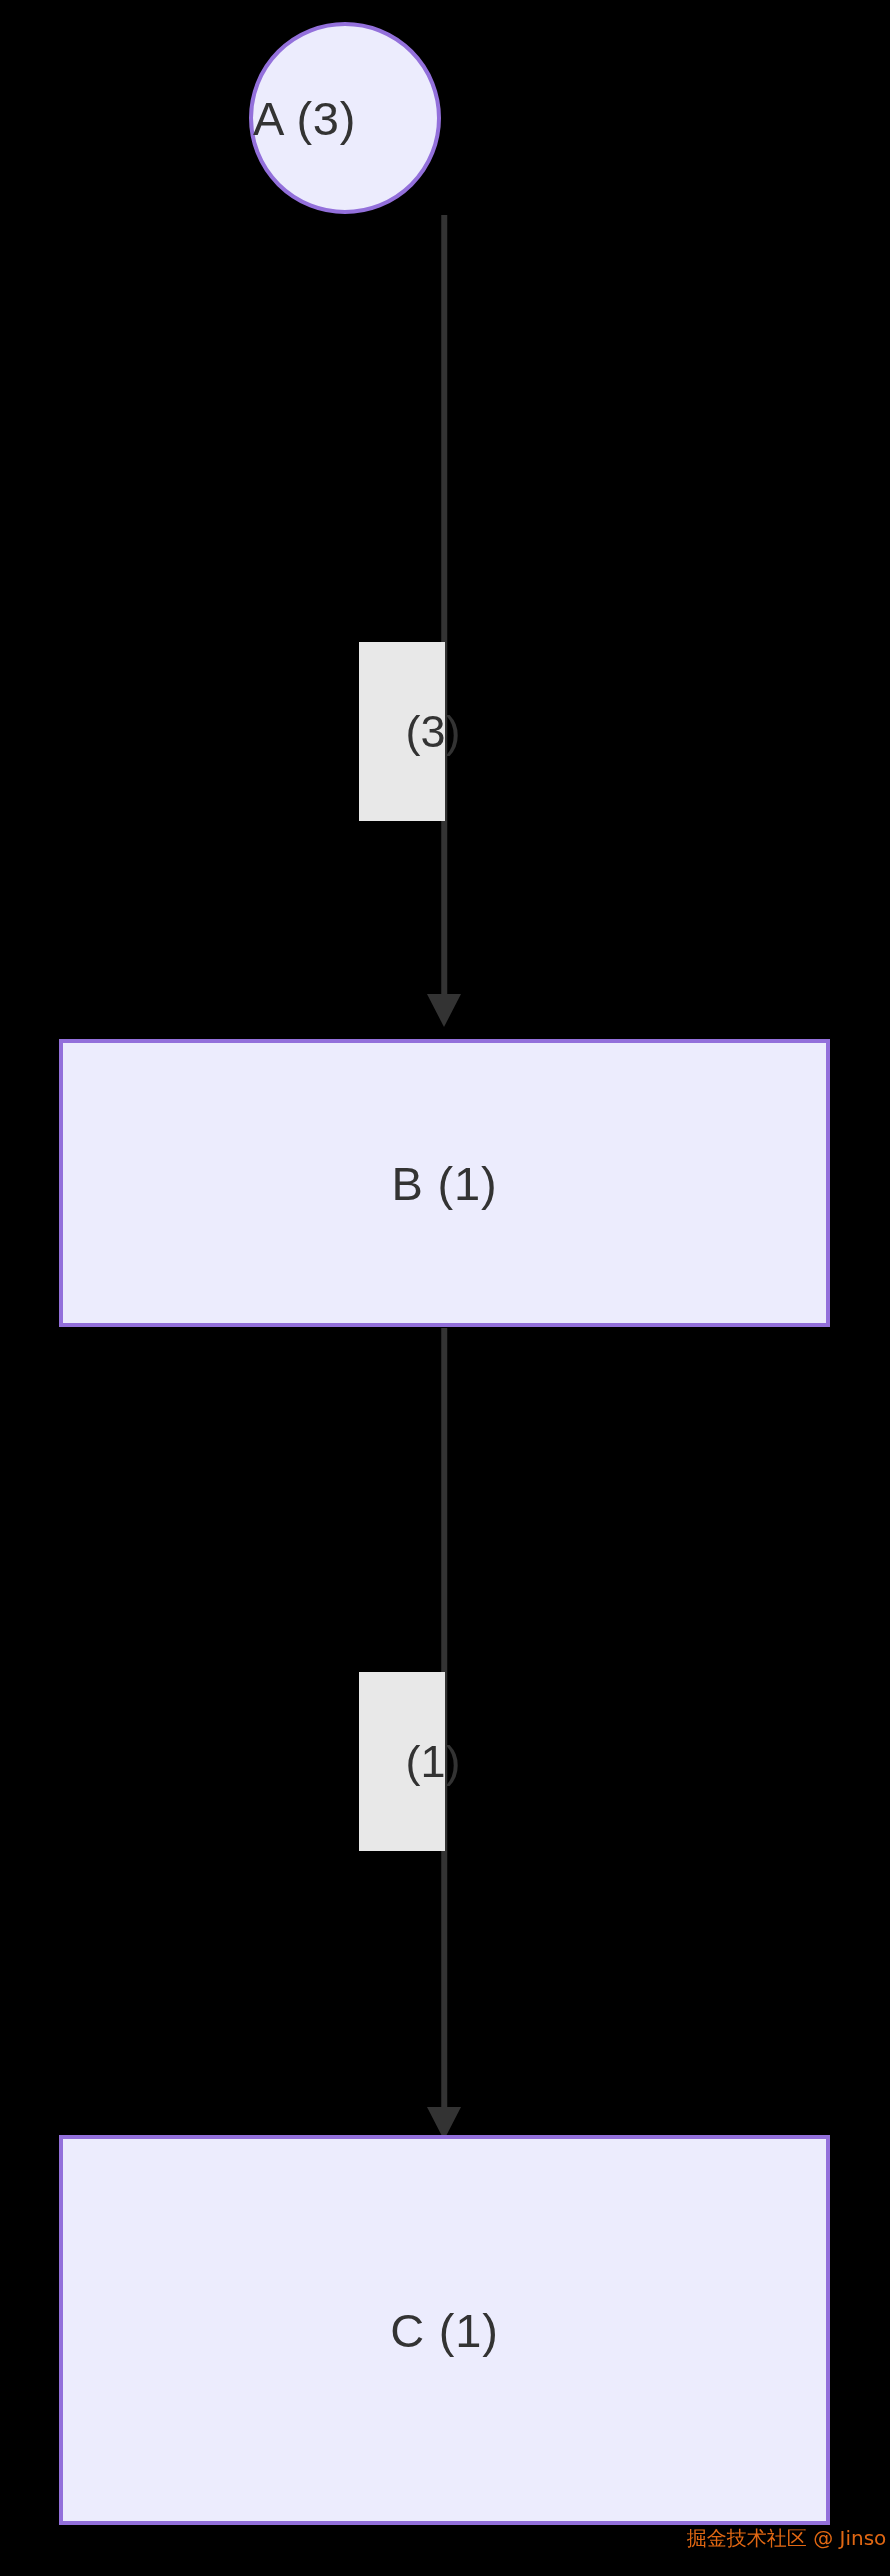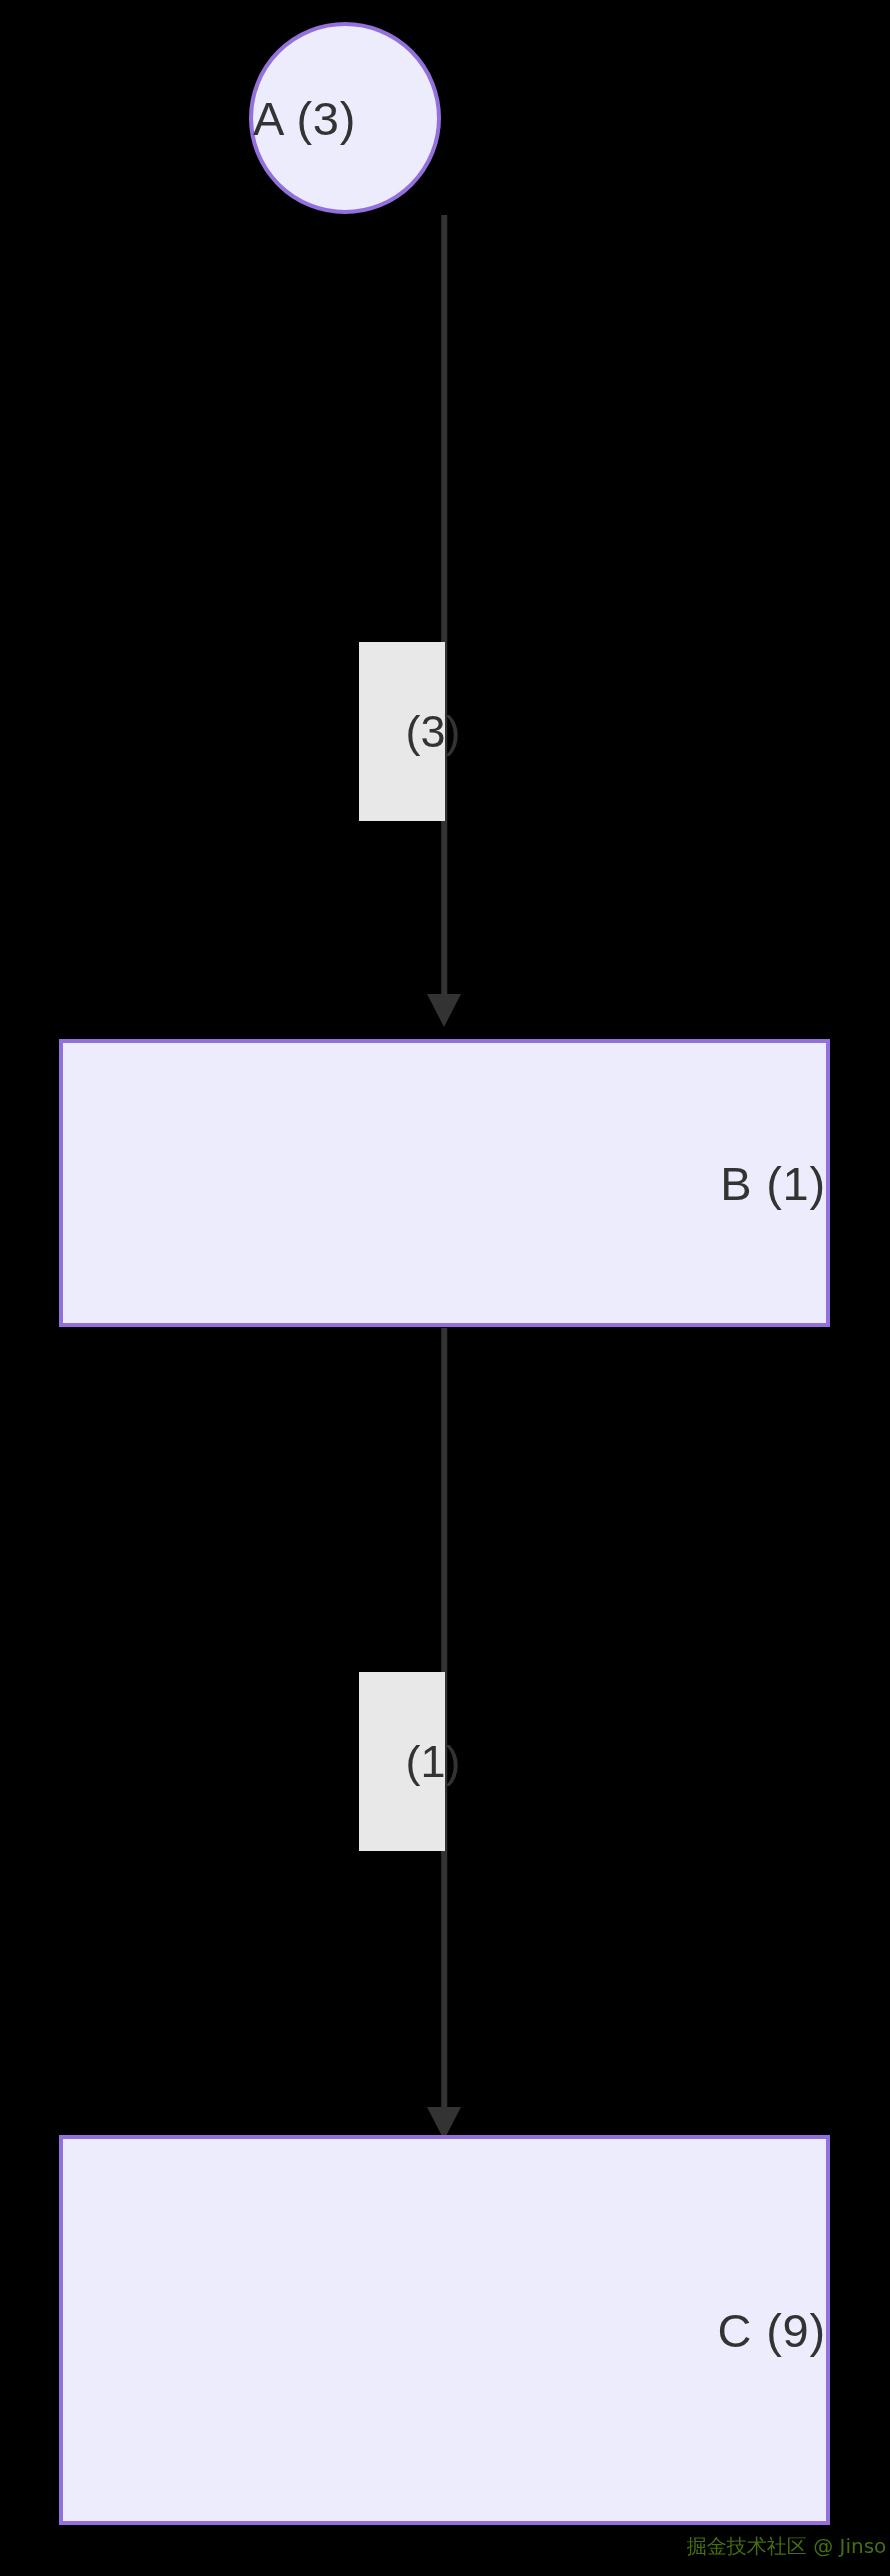--- a/index.html
+++ b/index.html
@@ -43,21 +43,21 @@
     white-space: nowrap;
   }
   
   .node-rect {
     position: absolute;
     background: #ececfd;
     border: 4.7px solid #9370db;
     box-sizing: border-box;
     display: flex;
     align-items: center;
-    justify-content: flex-end;
+    justify-content: center;
   }
   #node-b { left: 59px; top: 1039px; width: 771px; height: 288px; }
   #node-c { left: 59px; top: 2135px; width: 771px; height: 390px; }
   .node-rect .node-label {
     font-size: 47px;
     color: #333333;
     letter-spacing: 0.8px;
     white-space: nowrap;
   }
   
@@ -97,23 +97,23 @@
   #edge-label-ab { left: 359px; top: 642px; width: 86px; height: 179px; }
   #edge-label-bc { left: 359px; top: 1672px; width: 86px; height: 179px; }
   .edge-label-inner {
     position: relative;
     left: 31px;
   }
   
   #watermark {
     position: absolute;
     right: 4.7px;
-    bottom: 16px;
+    bottom: 24px;
     font-size: 20px;
-    color: #4d7c0f;
+    color: #f97316;
     font-family: "DejaVu Sans", sans-serif;
     white-space: nowrap;
     opacity: 0.9;
   }
 </style>
 </head>
 <body>
 
 <div id="diagram-canvas">
 
@@ -131,19 +131,19 @@
 
   <div class="node-circle" id="node-a">
     <span class="node-label">A (3)</span>
   </div>
 
   <div class="node-rect" id="node-b">
     <span class="node-label">B (1)</span>
   </div>
 
   <div class="node-rect" id="node-c">
-    <span class="node-label">C (9)</span>
+    <span class="node-label">C (1)</span>
   </div>
 
   <div id="watermark">掘金技术社区 @ Jinso</div>
 
 </div>
 
 
 </body></html>

